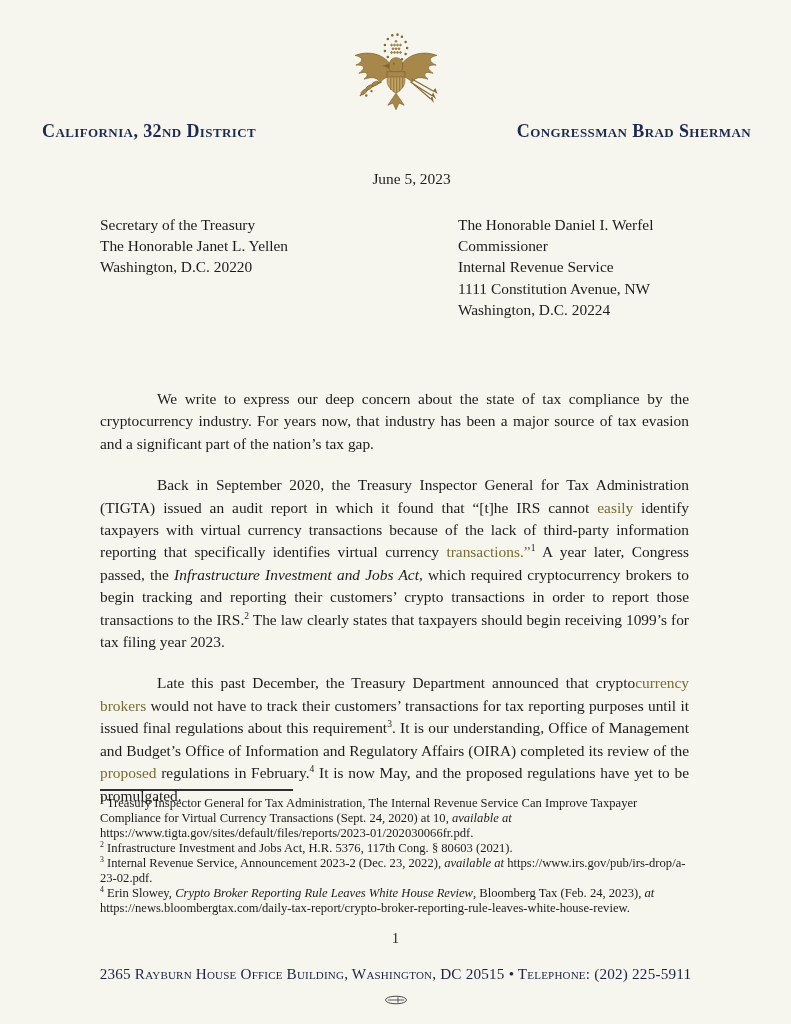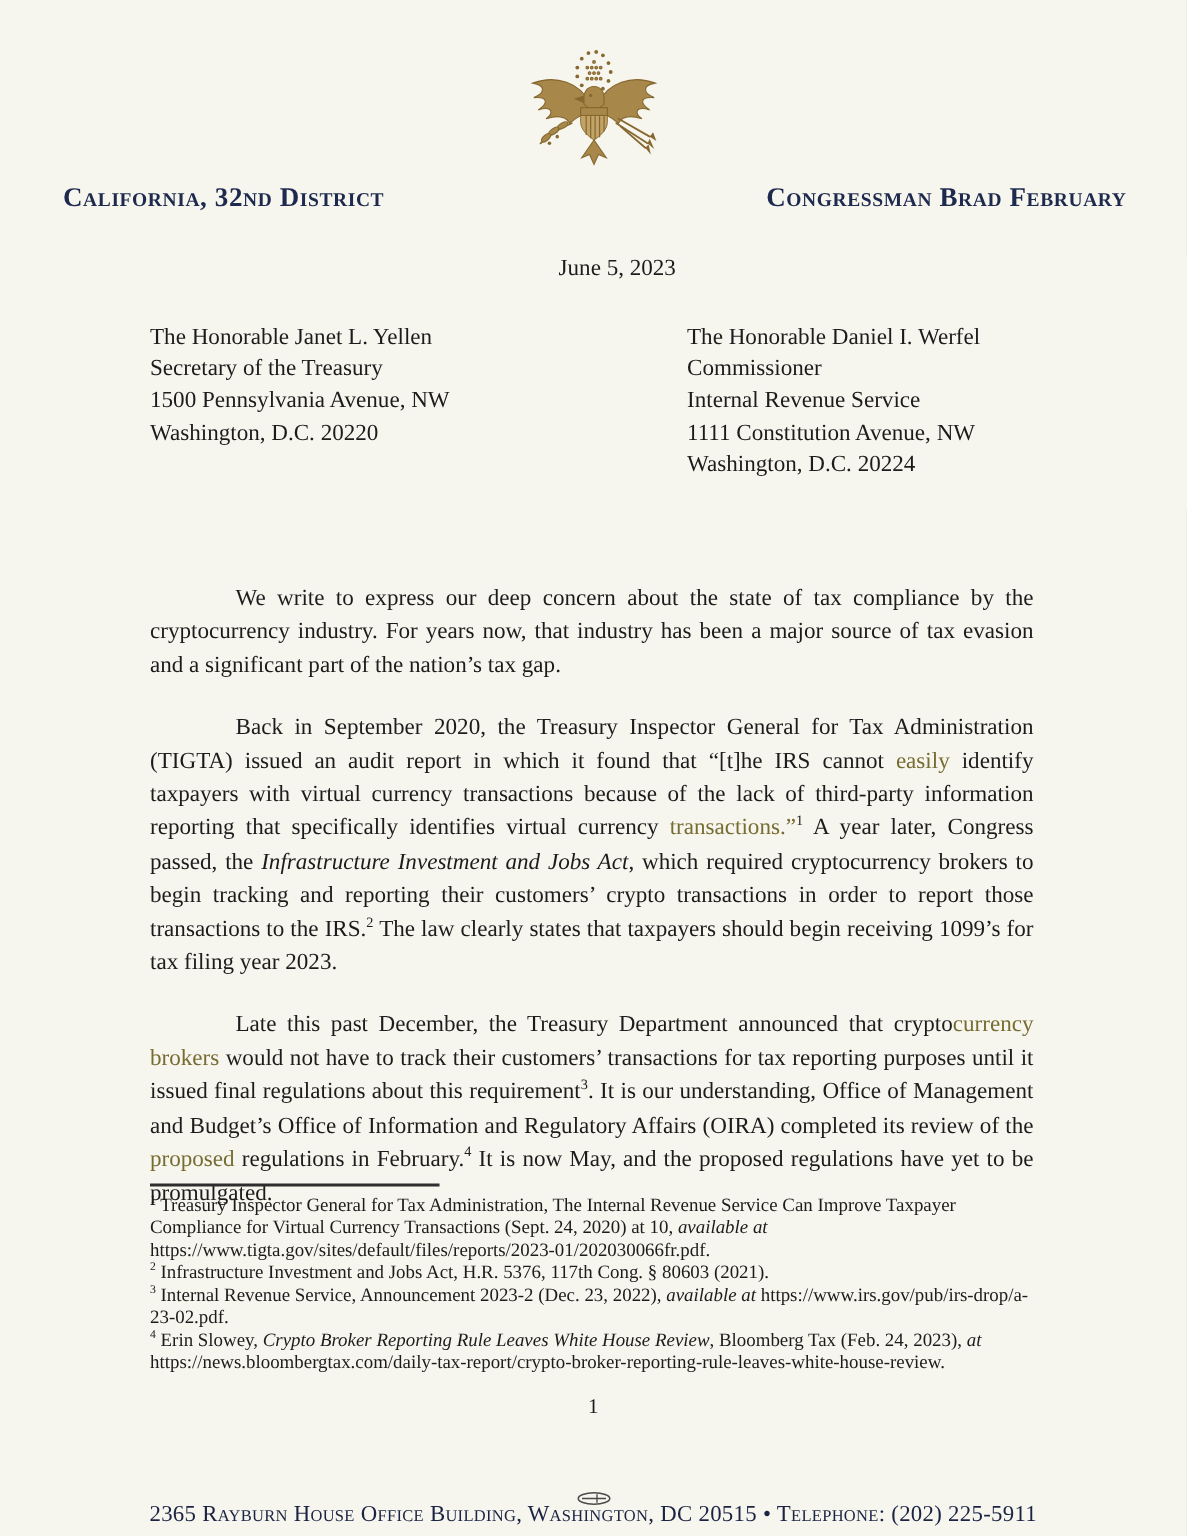--- a/index.html
+++ b/index.html
@@ -36,21 +36,21 @@
   sup{font-size:62%; line-height:0; vertical-align:super;}
   em{font-style:italic;}
   .tint{color:var(--tint);}
   
   .footnote-sep{position:absolute; top:789px; left:100px; width:193px; border-top:2px solid #2e2e2e;}
   .footnotes{position:absolute; top:796px; left:100px; width:601px; font-size:12.6px; line-height:15px; word-wrap:break-word;}
   .pagenum{position:absolute; top:931px; left:0; width:100%; text-align:center; font-size:14px;}
   
   .footer{
     position:absolute; top:965px; left:0; width:100%; text-align:center;
-    font-variant:small-caps; font-size:15.2px; letter-spacing:.2px; color:#1b2342;margin-top:36px;
+    font-variant:small-caps; font-size:15.2px; letter-spacing:.2px; color:#1b2342;
   }
   .bug{position:absolute; top:991px; left:50%; transform:translateX(-50%); width:24px; height:10px;}
 </style>
 </head>
 <body>
 
 <div class="page">
 
   <div class="seal">
     <svg viewBox="0 0 140 118" xmlns="http://www.w3.org/2000/svg">
@@ -120,30 +120,29 @@
           <path class="seal-line" d="M94 73 L116 92"></path>
         <path class="seal-dark" d="M118 88 L124 93 L120 84 Z"></path>
         <path class="seal-dark" d="M120 82 L126 86 L123 78 Z"></path>
         <path class="seal-dark" d="M116 92 L121 98 L119 89 Z"></path>
       </g>
     </svg>
   </div>
 
   <div class="header-row">
     <div>California, 32nd District</div>
-    <div>Congressman Brad February</div>
+    <div>Congressman Brad Sherman</div>
   </div>
 
   <div class="date">June 5, 2023</div>
 
   <div class="addresses">
     <div class="addr">
+        <div>Secretary of the Treasury</div>
         <div>The Honorable Janet L. Yellen</div>
-        <div>Secretary of the Treasury</div>
-        <div>1500 Pennsylvania Avenue, NW</div>
         <div>Washington, D.C. 20220</div>
       </div>
     <div class="addr">
         <div>The Honorable Daniel I. Werfel</div>
         <div>Commissioner</div>
         <div>Internal Revenue Service</div>
         <div>1111 Constitution Avenue, NW</div>
         <div>Washington, D.C. 20224</div>
       </div>
   </div>

